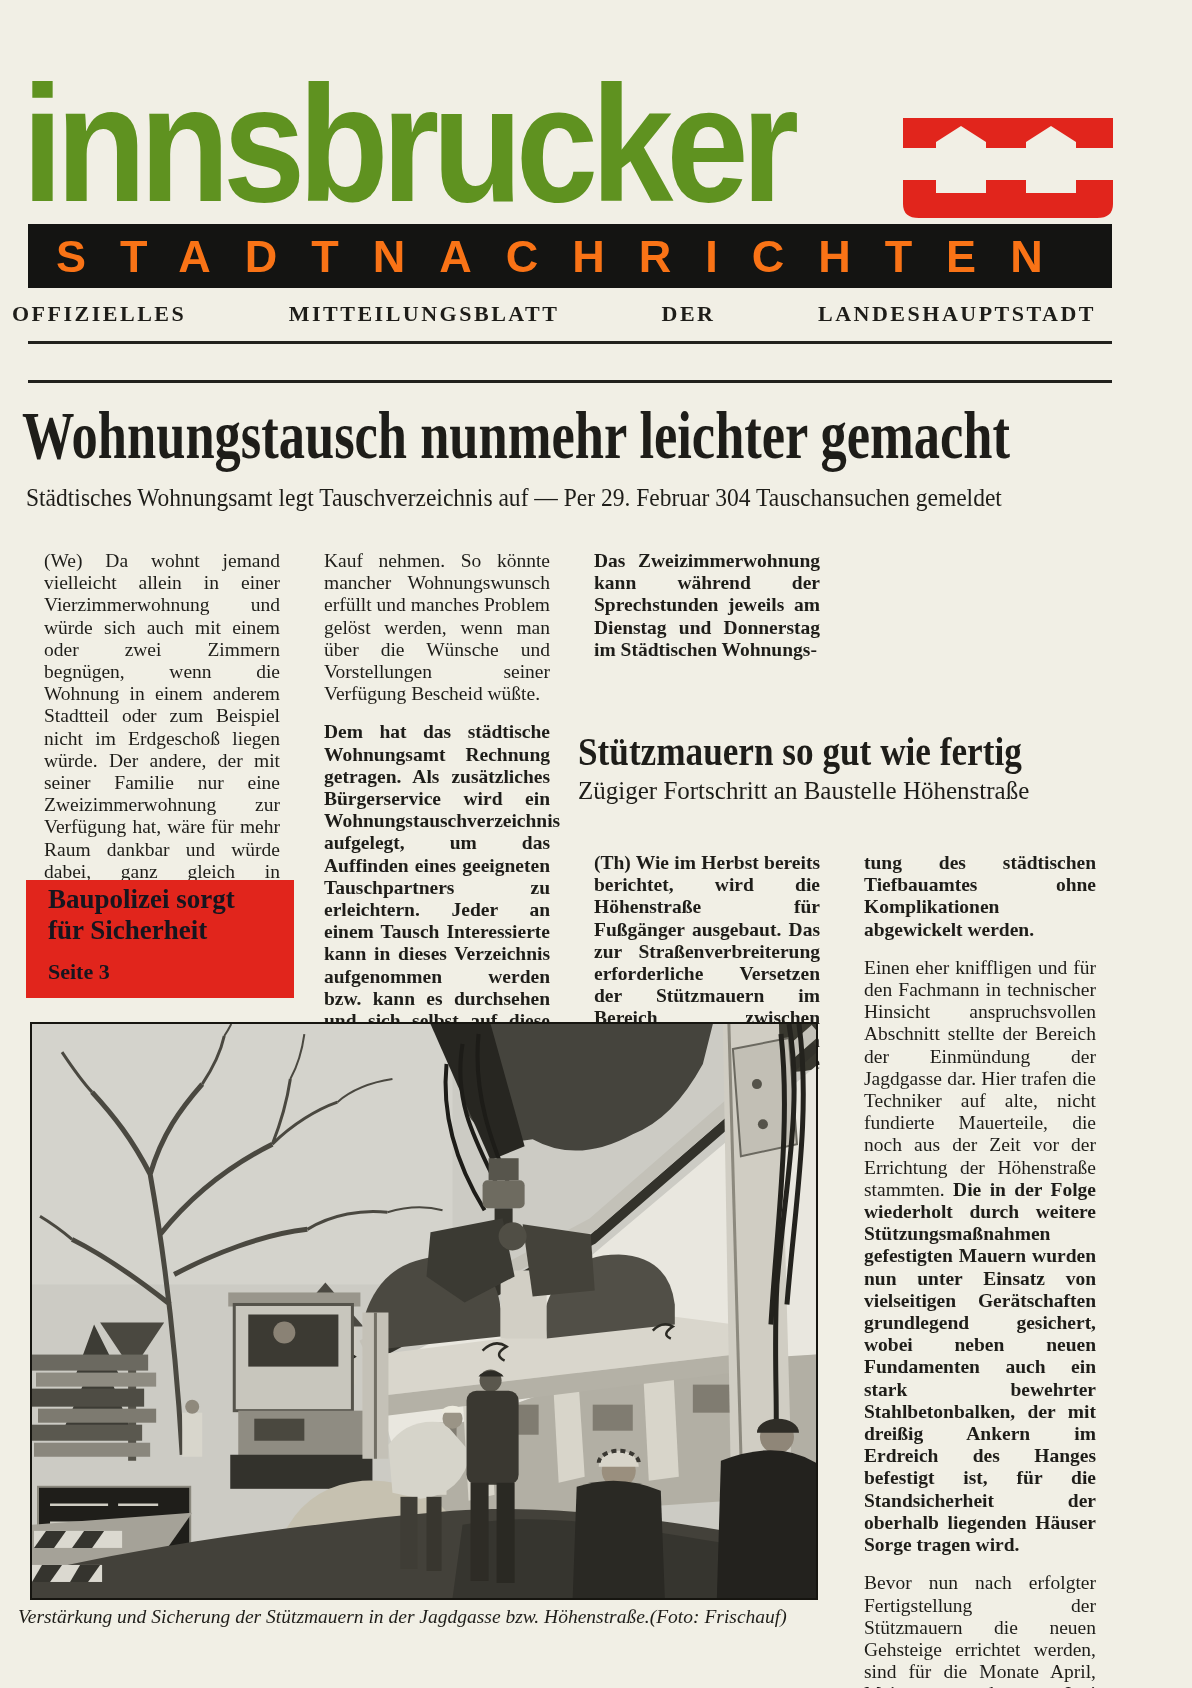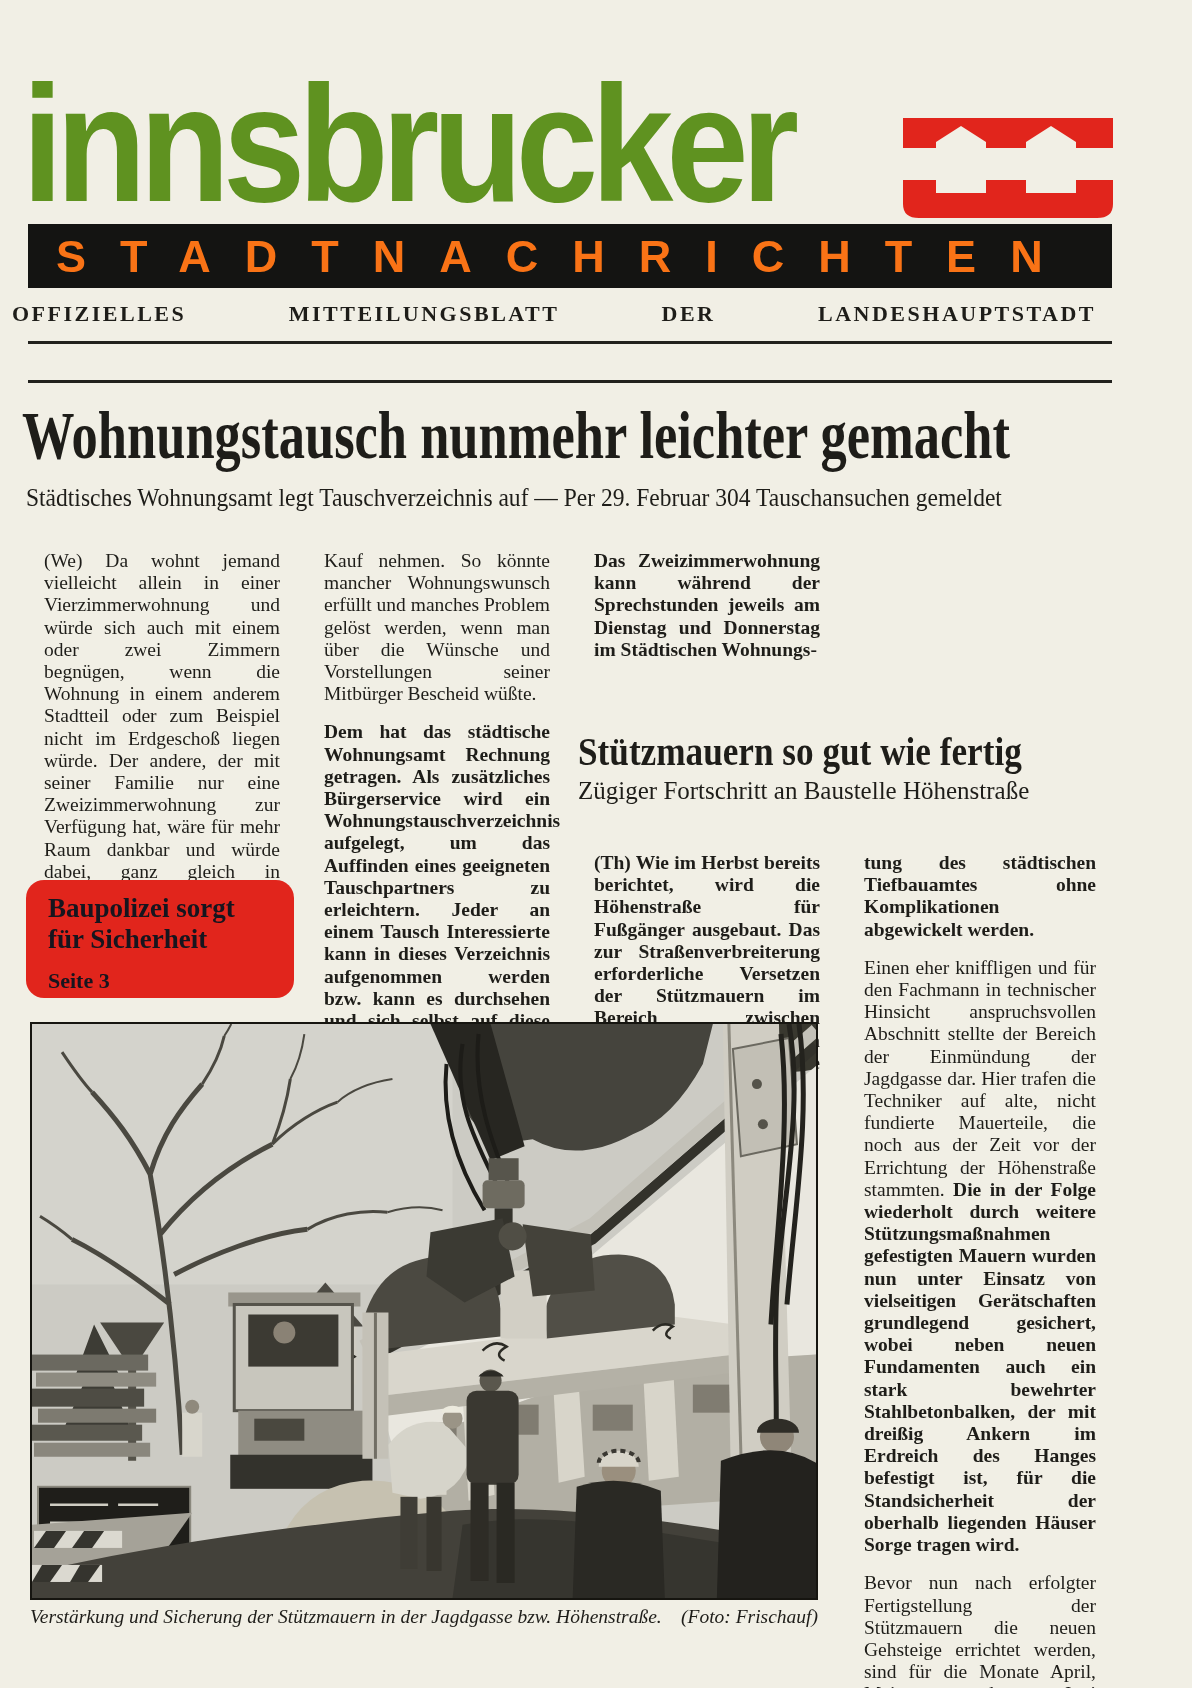--- a/index.html
+++ b/index.html
@@ -42,39 +42,39 @@
   .subheadline{
     left:26px; top:484px; font-size:24.5px; white-space:nowrap;
     transform:scaleX(.96); transform-origin:left top;
   }
   .bt{font-size:19.5px; line-height:22.2px; text-align:justify;}
   .bt p{margin:16px;}
   .bold{font-weight:bold;}
   
   .teaser{
     left:26px; top:880px; width:268px; height:118px; background:#e1251c;
-    box-sizing:border-box; padding:13px 10px 0 22px; color:#16151e;border-radius:18px;
+    box-sizing:border-box; padding:4px 10px 0 22px; color:#16151e;
   }
   .teaser .tline{font-weight:bold; font-size:27px; line-height:31px;}
   .teaser .tpage{font-weight:bold; font-size:22px; margin-top:13px;}
   
   .a2-headline{
     left:578px; top:728px; font-weight:bold; font-size:40px; white-space:nowrap;
     transform:scaleX(.88); transform-origin:left top;
   }
   .a2-subheadline{left:578px; top:777px; font-size:25px; white-space:nowrap;}
   
   .photo{
     left:30px; top:1022px; width:788px; height:578px;
     border:2.5px solid #161510; box-sizing:border-box; background:#c9c8c0;
   }
   .photo svg{display:block; width:100%; height:100%;}
   .caption{
-    left:30px; top:1606px; width:788px; display:flex;
-    justify-content:space-between; font-style:italic; font-size:19.5px;
+    left:18px; top:1606px; width:788px; display:flex;
+    justify-content:flex-start; font-style:italic; font-size:19.5px;
     white-space:nowrap;
     font-family:Liberation Serif, serif;
   }
 </style>
 </head>
 <body>
 
 <div class="page">
 
   <div class="abs mast-title">innsbrucker</div>
@@ -98,21 +98,21 @@
   <div class="abs rule" style="top:380px;"></div>
 
   <div class="abs headline">Wohnungstausch nunmehr leichter gemacht</div>
   <div class="abs subheadline">Städtisches Wohnungsamt legt Tauschverzeichnis auf — Per 29. Februar 304 Tauschansuchen gemeldet</div>
 
   <div class="abs bt" style="left:28px; top:534px; width:268px;">
     <p>(We) Da wohnt jemand vielleicht allein in einer Vierzimmerwohnung und würde sich auch mit einem oder zwei Zimmern begnügen, wenn die Wohnung in einem anderem Stadtteil oder zum Beispiel nicht im Erdgeschoß liegen würde. Der andere, der mit seiner Familie nur eine Zweizimmerwohnung zur Verfügung hat, wäre für mehr Raum dankbar und würde dabei, ganz gleich in welchem Stadtteil, auch eine Erdgeschoßwohnung in</p>
   </div>
 
   <div class="abs bt" style="left:308px; top:534px; width:258px;">
-    <p>Kauf nehmen. So könnte mancher Wohnungswunsch erfüllt und manches Problem gelöst werden, wenn man über die Wünsche und Vorstellungen seiner Mitbürger Bescheid wüßte.</p>
+    <p>Kauf nehmen. So könnte mancher Wohnungswunsch erfüllt und manches Problem gelöst werden, wenn man über die Wünsche und Vorstellungen seiner Verfügung Bescheid wüßte.</p>
     <p class="bold">Dem hat das städtische Wohnungsamt Rechnung getragen. Als zusätzliches Bürgerservice wird ein Wohnungstauschverzeichnis aufgelegt, um das Auffinden eines geeigneten Tauschpartners zu erleichtern. Jeder an einem Tausch Interessierte kann in dieses Verzeichnis aufgenommen werden bzw. kann es durchsehen und sich selbst auf diese Weise einen Wohnungstauschpartner suchen.</p>
     <p>Ist ein Tauschpartner gefunden, der zu einem Tausch bereit ist, so</p>
   </div>
 
   <div class="abs bt" style="left:578px; top:534px; width:258px;">
     <p class="bold">Das Zweizimmerwohnung kann während der Sprechstunden jeweils am Dienstag und Donnerstag im Städtischen Wohnungs-</p>
   </div>
 
 
   <div class="abs teaser">

